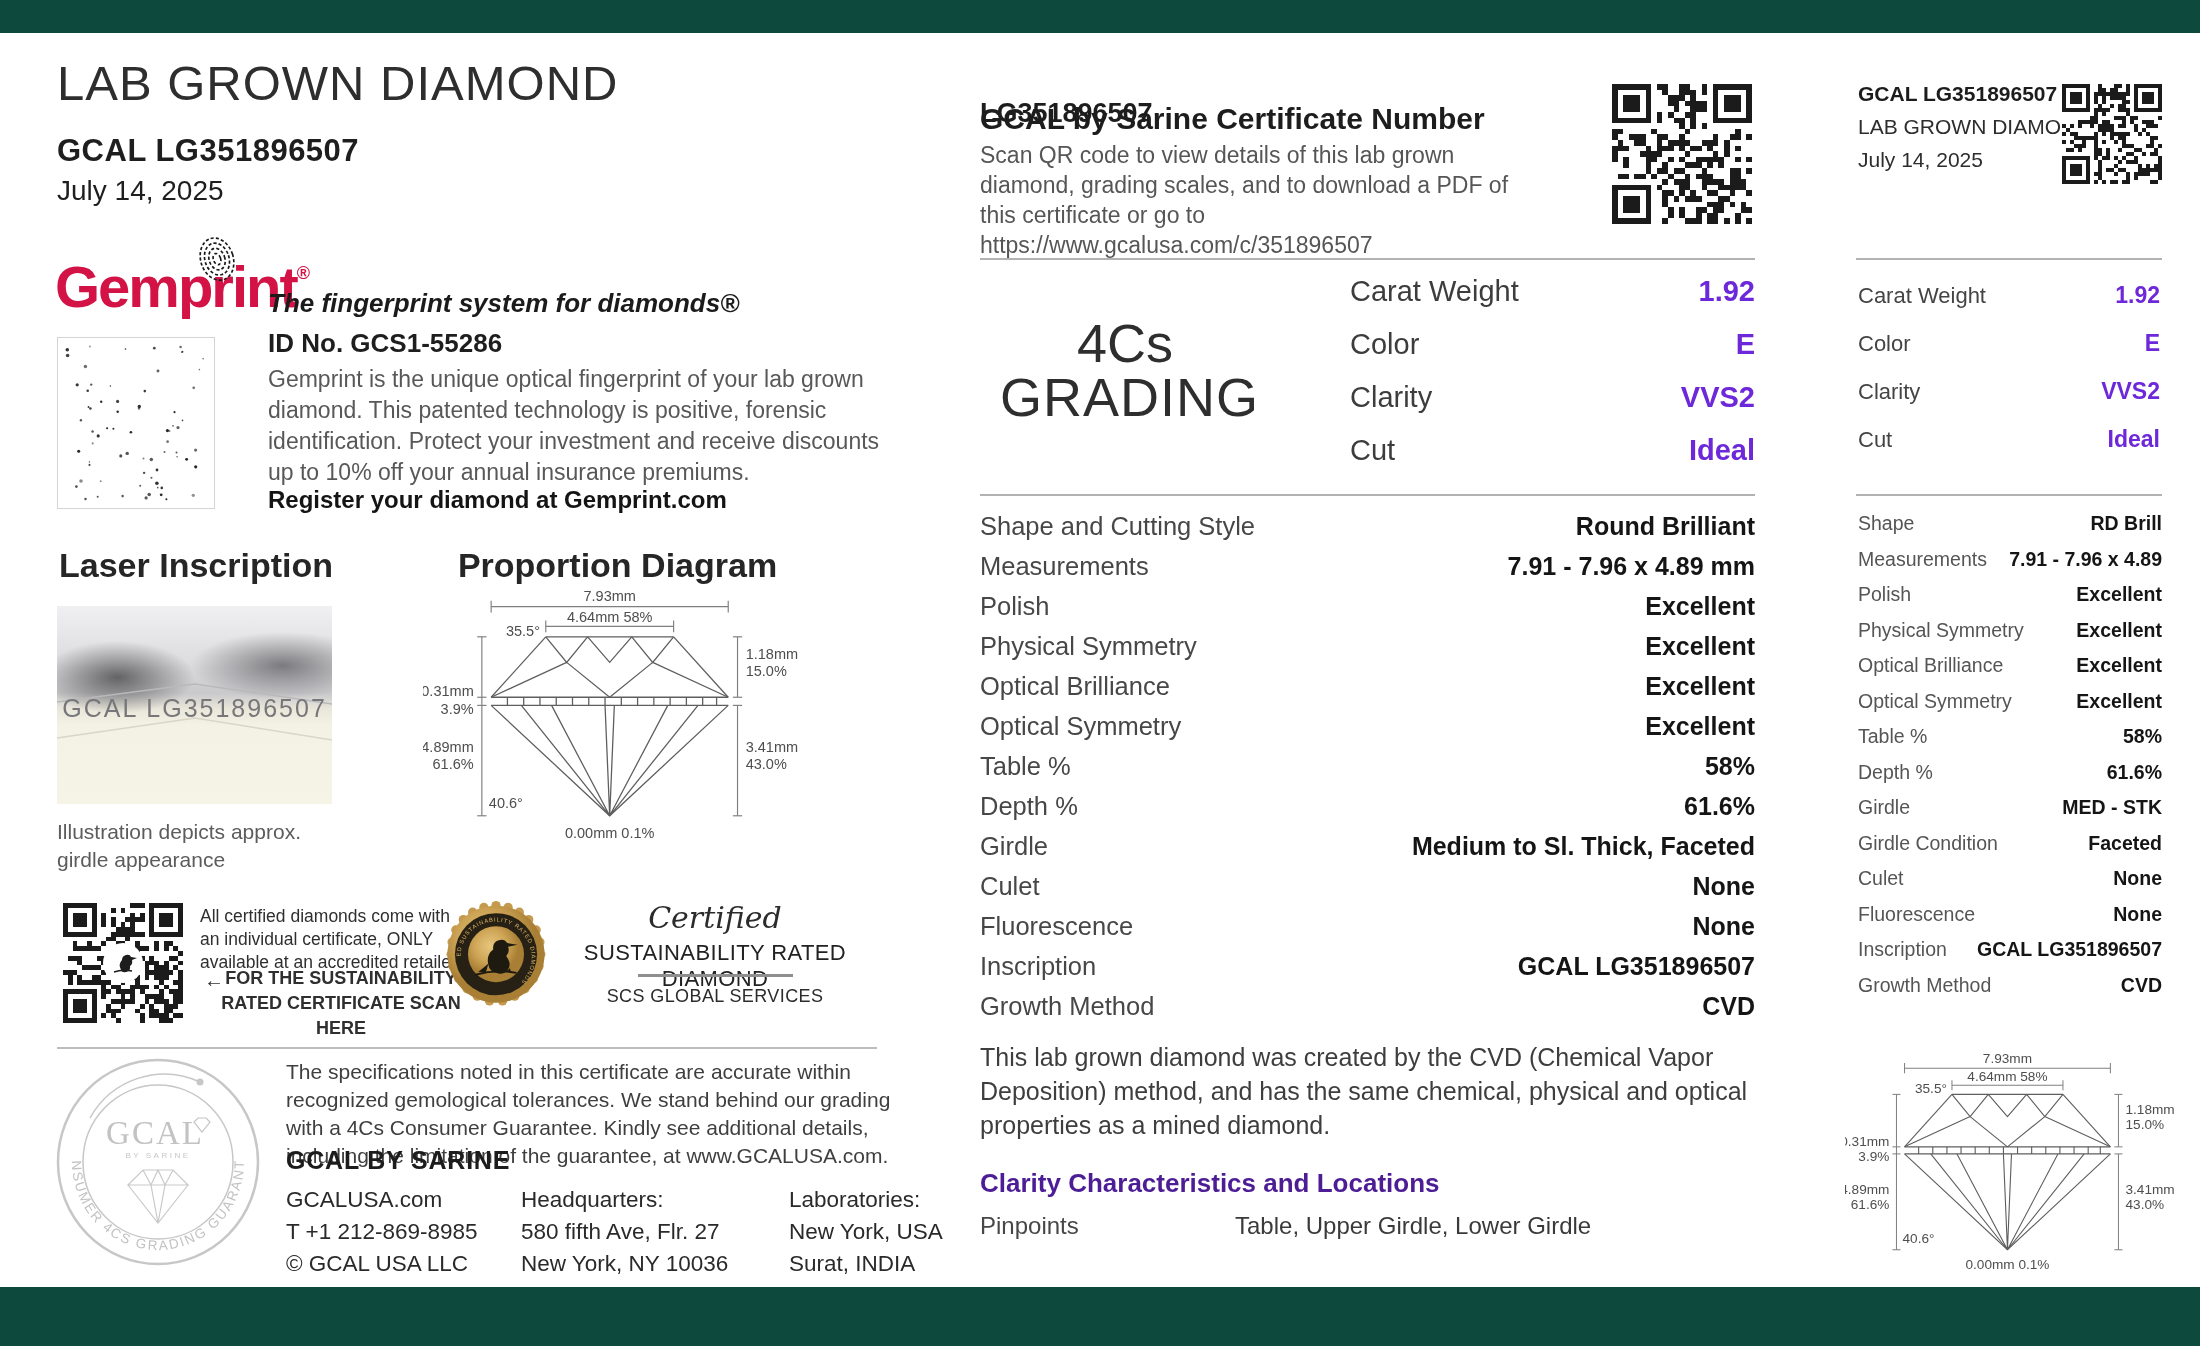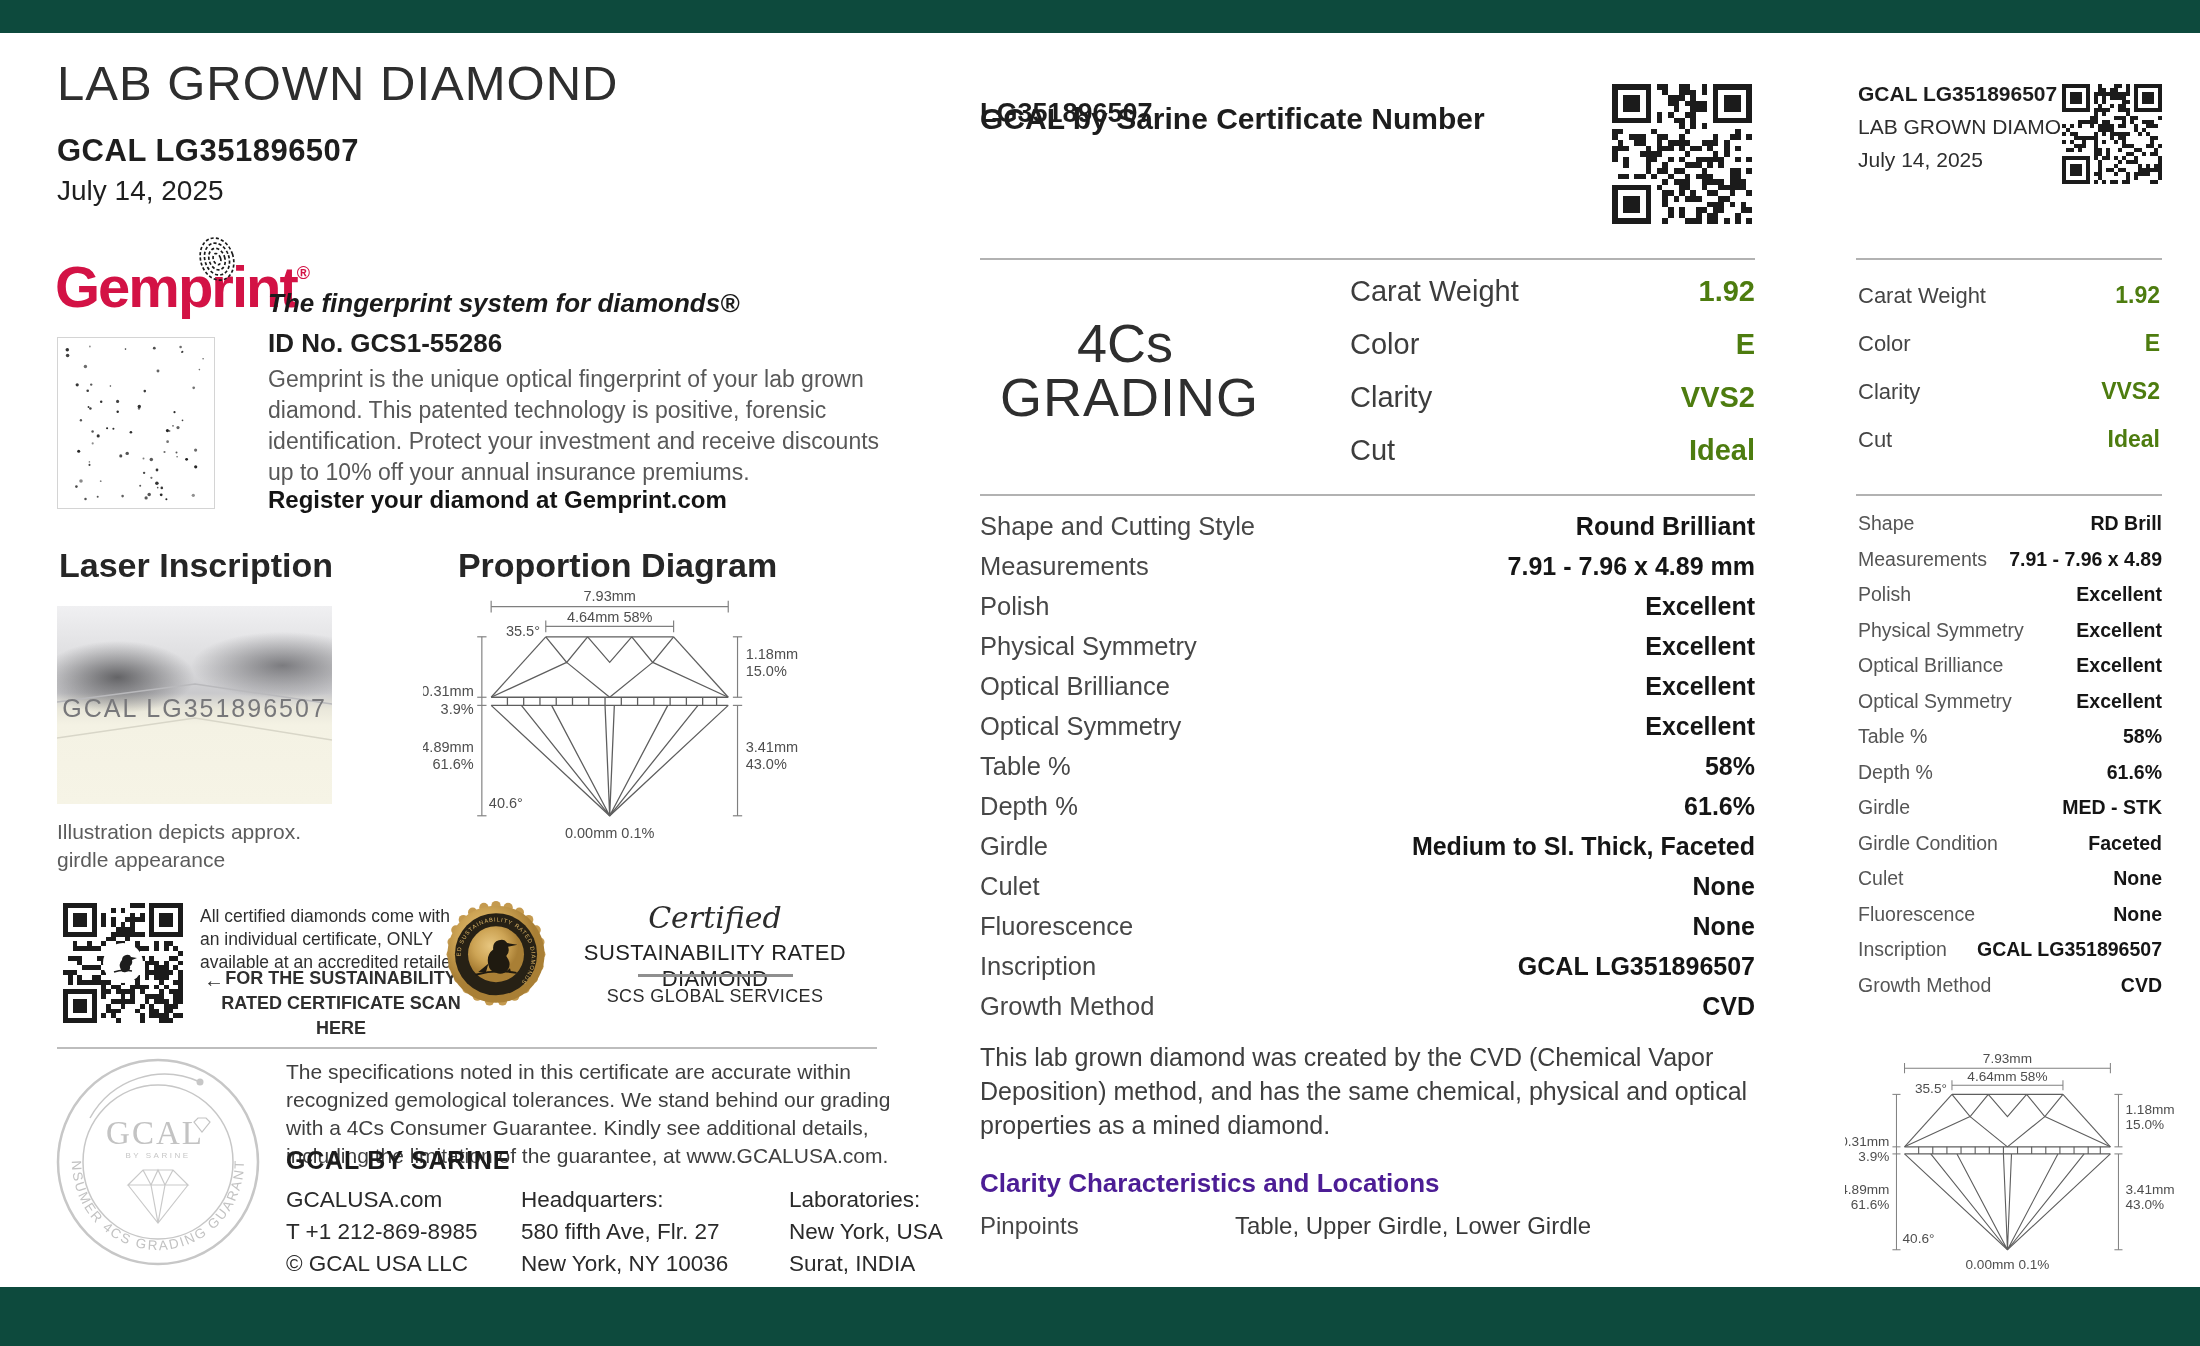--- a/index.html
+++ b/index.html
@@ -74,21 +74,21 @@
   .mid-h{left:980px;top:58px;font-size:30px;font-weight:bold;color:#1d1d1d;margin-top:44px;}
   .mid-num{left:980px;top:98px;font-size:27px;font-weight:bold;color:#1d1d1d;}
   .mid-scan{left:980px;top:140px;width:560px;font-size:23px;line-height:30px;color:#565656;}
   .qr-mid{left:1612px;top:84px;width:140px;height:140px;}
   .mid-div1{left:980px;top:258px;width:775px;height:2px;background:#b2b2b2;}
   .mid-div2{left:980px;top:494px;width:775px;height:2px;background:#b2b2b2;}
   .fourcs-t1{left:1010px;top:312px;width:230px;text-align:center;font-size:54px;font-weight:300;color:#2e2e2e;}
   .fourcs-t2{left:1000px;top:366px;width:250px;text-align:center;font-size:54px;font-weight:300;letter-spacing:1px;color:#2e2e2e;}
   .grow{position:absolute;display:flex;justify-content:space-between;align-items:baseline;}
   .g-label{font-size:29px;color:#3d3d3d;}
-  .g-val{font-size:29px;font-weight:bold;color:#4d7c0f;}
+  .g-val{font-size:29px;font-weight:bold;color:#6d28d9;}
   .mid-grading .grow{left:1350px;width:405px;}
   .mid-grading .r0{top:275px;} .mid-grading .r1{top:328px;}
   .mid-grading .r2{top:381px;} .mid-grading .r3{top:434px;}
   .mid-details{left:980px;top:512px;width:775px;}
   .drow{display:flex;justify-content:space-between;align-items:baseline;height:40px;}
   .d-label{font-size:25.5px;color:#474747;}
   .d-val{font-size:25px;font-weight:bold;color:#151515;}
   .cvd-note{left:980px;top:1040px;width:780px;font-size:25px;line-height:34px;color:#3e3e3e;}
   .clarity-h{left:980px;top:1168px;font-size:26px;font-weight:bold;color:#4c1d95;}
   .clar-row{left:980px;top:1212px;width:700px;display:flex;}
@@ -690,20 +690,21 @@
     <div>New York, NY 10036</div>
   </div>
   <div class="abs contact c3">
     <div>Laboratories:</div>
     <div>New York, USA</div>
     <div>Surat, INDIA</div>
   </div>
 
   <div class="abs mid-h">GCAL by Sarine Certificate Number</div>
   <div class="abs mid-num">LG351896507</div>
+  <div class="abs mid-scan">Scan QR code to view details of this lab grown diamond, grading scales, and to download a PDF of this certificate or go to https://www.gcalusa.com/c/351896507</div>
   <div class="abs qr qr-mid"><svg viewBox="0 0 25 25" shape-rendering="crispEdges">
         <rect x="0" y="0" width="1" height="1"></rect>
         <rect x="0" y="1" width="1" height="1"></rect>
         <rect x="0" y="2" width="1" height="1"></rect>
         <rect x="0" y="3" width="1" height="1"></rect>
         <rect x="0" y="4" width="1" height="1"></rect>
         <rect x="0" y="5" width="1" height="1"></rect>
         <rect x="0" y="6" width="1" height="1"></rect>
         <rect x="1" y="0" width="1" height="1"></rect>
         <rect x="1" y="6" width="1" height="1"></rect>

